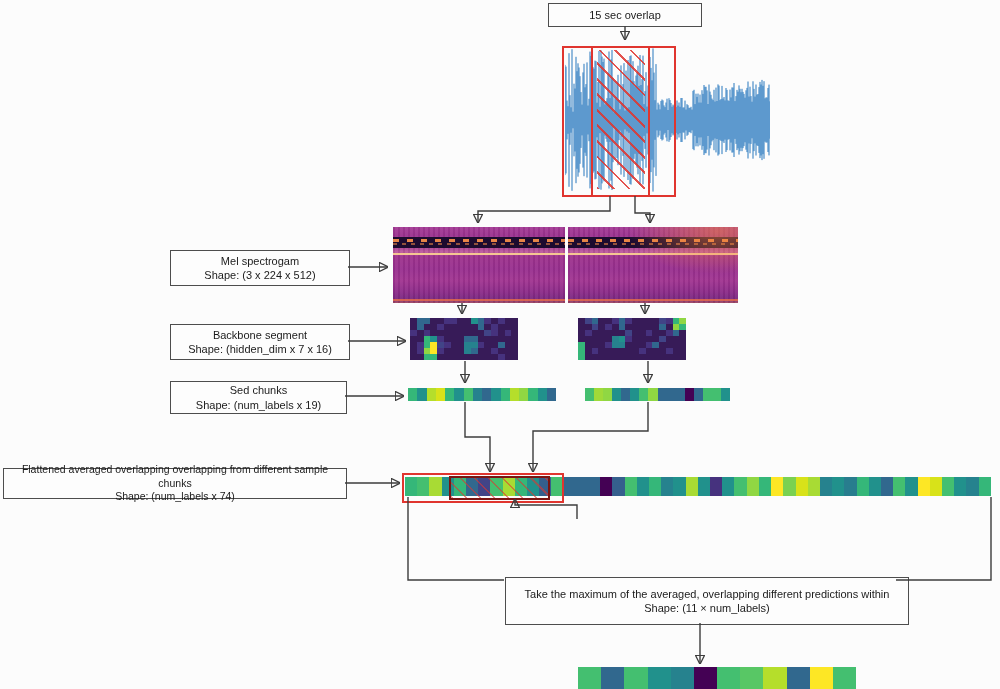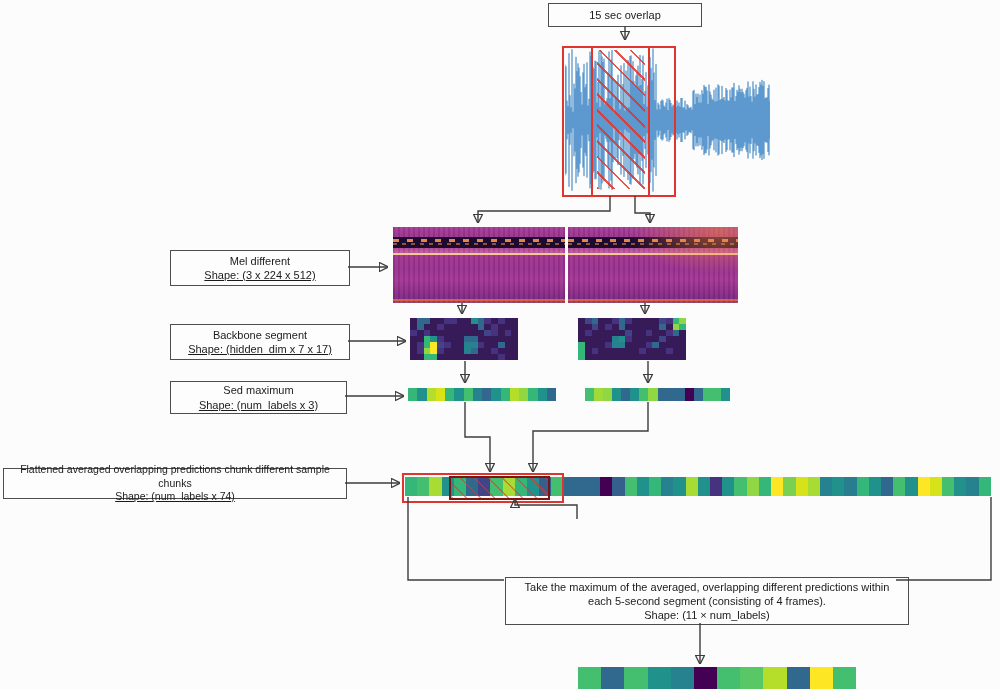--- a/index.html
+++ b/index.html
@@ -5,21 +5,21 @@
   html,body{margin:0;padding:0;background:#ffffff;}
   #canvas{
     position:relative;width:1000px;height:689px;background:#fcfcfc;overflow:hidden;
     font-family:"Liberation Sans", sans-serif;color:#1b1b1b;
   }
   .lbox{
     position:absolute;background:#fdfdfd;border:1.5px solid #4d4d4d;
     display:flex;flex-direction:column;align-items:center;justify-content:center;
     text-align:center;font-size:11px;line-height:1.3;z-index:5;
   }
-  .lbox .l2{font-size:11px;text-decoration:underline;}
+  .lbox .l2{font-size:11px;}
   .spec{position:absolute;z-index:2;
     background-image:
       repeating-linear-gradient(90deg, rgba(70,10,70,.10) 0 2px, rgba(255,255,255,0.04) 2px 5px),
       linear-gradient(180deg,
         #a63d97 0%, #9c3390 11%,
         #b24b97 29%, #c05d9f 33%,
         #a0348e 38%, #993190 55%, #a23692 70%,
         #8e2d8a 85%, #7c2a82 94%, #a04a62 100%);
   }
   .spec .darkband{position:absolute;left:0;top:13%;width:100%;height:14%;
@@ -47,43 +47,42 @@
 </head>
 <body>
 
 <div id="canvas">
 
   <div class="lbox" style="left:548px;top:3px;width:152px;height:22px;">
     <span>15 sec overlap</span>
   </div>
 
   <div class="lbox" style="left:170px;top:250px;width:178px;height:34px;">
-    <span>Mel different</span>
+    <span>Mel spectrogam</span>
     <span class="l2">Shape: (3 x 224 x 512)</span>
   </div>
 
   <div class="lbox" style="left:170px;top:324px;width:178px;height:34px;">
     <span>Backbone segment</span>
-    <span class="l2">Shape: (hidden_dim x 7 x 17)</span>
+    <span class="l2">Shape: (hidden_dim x 7 x 16)</span>
   </div>
 
   <div class="lbox" style="left:170px;top:381px;width:175px;height:31px;">
-    <span>Sed maximum</span>
-    <span class="l2">Shape: (num_labels x 3)</span>
+    <span>Sed chunks</span>
+    <span class="l2">Shape: (num_labels x 19)</span>
   </div>
 
   <div class="lbox" style="left:3px;top:468px;width:342px;height:29px;font-size:10.5px;">
-    <span>Flattened averaged overlapping predictions chunk different sample chunks</span>
+    <span>Flattened averaged overlapping overlapping from different sample chunks</span>
     <span class="l2" style="font-size:10.5px;">Shape: (num_labels x 74)</span>
   </div>
 
 
   <div class="lbox" style="left:505px;top:577px;width:390px;height:46px;padding:0 6px;">
     <span>Take the maximum of the averaged, overlapping different predictions within</span>
-    <span>each 5-second segment (consisting of 4 frames).</span>
     <span>Shape: (11 × num_labels)</span>
   </div>
 
   <svg id="waveform-svg" width="205" height="150" viewBox="0 0 205 150">
     <path id="wavepath" stroke="#2878be" stroke-width="1" fill="none" d="M0,19.9V130.1M1,21.6V128.4M2,55.6V94.4M3,61.2V88.8M4,8.2V141.8M5,50.2V99.8M6,62.3V87.7M7,4.2V145.8M8,66.7V83.3M9,38.7V111.3M10,43.5V106.5M11,11.8V138.2M12,26.2V123.8M13,18.3V131.7M14,22.5V127.5M15,31.2V118.8M16,47.1V102.9M17,59.6V90.4M18,27.4V122.6M19,18.8V131.2M20,42.3V107.7M21,39.1V110.9M22,17.4V132.6M23,60.5V89.5M24,53.8V96.2M25,6.6V143.4M26,10.9V139.1M27,29.0V121.0M28,22.2V127.8M29,23.7V126.3M30,15.6V134.4M31,16.2V133.8M32,57.7V92.3M33,37.0V113.0M34,6.0V144.0M35,61.8V88.2M36,5.3V144.7M37,11.6V138.4M38,17.0V133.0M39,13.6V136.4M40,59.3V90.7M41,56.2V93.8M42,53.2V96.8M43,28.2V121.8M44,6.5V143.5M45,53.1V96.9M46,14.3V135.7M47,5.0V145.0M48,32.8V117.2M49,67.3V82.7M50,35.7V114.3M51,52.1V97.9M52,36.8V113.2M53,29.8V120.2M54,54.9V95.1M55,64.3V85.7M56,20.4V129.6M57,58.3V91.7M58,39.1V110.9M59,18.1V131.9M60,65.5V84.5M61,25.6V124.4M62,63.6V86.4M63,15.0V135.0M64,62.2V87.8M65,11.0V139.0M66,10.4V139.6M67,35.7V114.3M68,16.2V133.8M69,36.2V113.8M70,41.2V108.8M71,30.6V119.4M72,27.3V122.7M73,20.7V129.3M74,40.9V109.1M75,10.0V140.0M76,40.0V110.0M77,34.1V115.9M78,10.6V139.4M79,59.1V90.9M80,46.1V103.9M81,27.2V122.8M82,61.6V88.4M83,40.5V109.5M84,41.1V108.9M85,12.0V138.0M86,22.9V127.1M87,35.3V114.7M88,3.4V146.6M89,27.6V122.4M90,55.2V94.8M91,19.1V130.9M92,64.6V85.4M93,57.7V92.3M94,59.5V90.5M95,64.3V85.7M96,56.0V94.0M97,54.5V95.5M98,55.4V94.6M99,60.4V89.6M100,62.1V87.9M101,57.5V92.5M102,53.7V96.3M103,65.0V85.0M104,53.2V96.8M105,55.1V94.9M106,58.0V92.0M107,61.7V88.3M108,59.6V90.4M109,60.6V89.4M110,53.7V96.3M111,62.1V87.9M112,55.5V94.5M113,60.6V89.4M114,57.5V92.5M115,61.8V88.2M116,53.0V97.0M117,53.0V97.0M118,62.5V87.5M119,62.4V87.6M120,55.6V94.4M121,64.5V85.5M122,59.2V90.8M123,60.2V89.8M124,62.8V87.2M125,62.8V87.2M126,61.8V88.2M127,64.6V85.4M128,45.9V104.1M129,44.8V105.2M130,59.1V90.9M131,48.7V101.3M132,51.9V98.1M133,48.6V101.4M134,57.5V92.5M135,49.6V100.4M136,57.6V92.4M137,45.2V104.8M138,48.9V101.1M139,40.0V110.0M140,41.8V108.2M141,41.8V108.2M142,45.4V104.6M143,59.0V91.0M144,39.5V110.5M145,46.6V103.4M146,49.8V100.2M147,53.6V96.4M148,55.1V94.9M149,44.8V105.2M150,56.5V93.5M151,42.6V107.4M152,56.0V94.0M153,39.4V110.6M154,40.6V109.4M155,55.1V94.9M156,54.0V96.0M157,40.9V109.1M158,53.6V96.4M159,52.0V98.0M160,55.4V94.6M161,43.0V107.0M162,44.9V105.1M163,55.3V94.7M164,55.9V94.1M165,44.6V105.4M166,52.4V97.6M167,42.4V107.6M168,42.6V107.4M169,38.0V112.0M170,56.1V93.9M171,51.1V98.9M172,44.9V105.1M173,46.7V103.3M174,40.4V109.6M175,43.8V106.2M176,47.2V102.8M177,43.8V106.2M178,46.9V103.1M179,48.9V101.1M180,52.7V97.3M181,45.3V104.7M182,42.9V107.1M183,36.5V113.5M184,51.5V98.5M185,41.7V108.3M186,51.1V98.9M187,56.7V93.3M188,36.3V113.7M189,43.9V106.1M190,51.6V98.4M191,39.5V110.5M192,49.6V100.4M193,49.0V101.0M194,42.1V107.9M195,36.9V113.1M196,39.5V110.5M197,34.9V115.1M198,40.8V109.2M199,36.2V113.8M200,53.3V96.7M201,52.4V97.6M202,52.5V97.5M203,43.0V107.0M204,39.6V110.4M205,56.3V93.7"></path>
   </svg>
 
   <div class="redbox" style="left:562px;top:46px;width:84px;height:147px;"></div>
   <div class="redbox" style="left:591px;top:46px;width:81px;height:147px;"></div>
   <div class="hatch" style="left:597px;top:50px;width:48px;height:139px;"></div>

